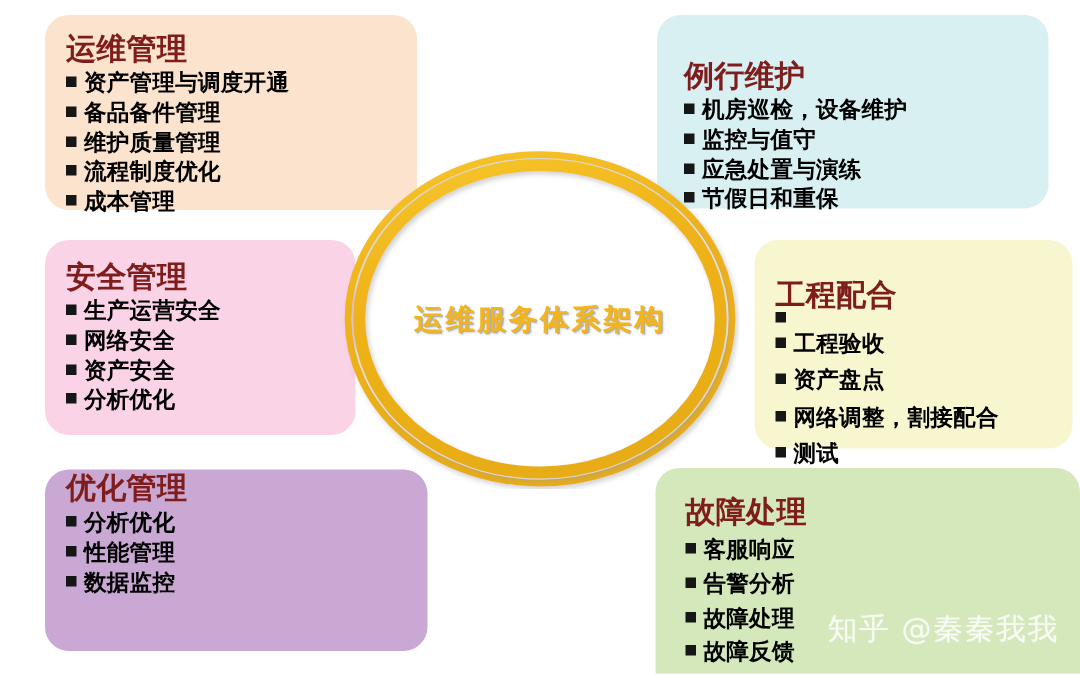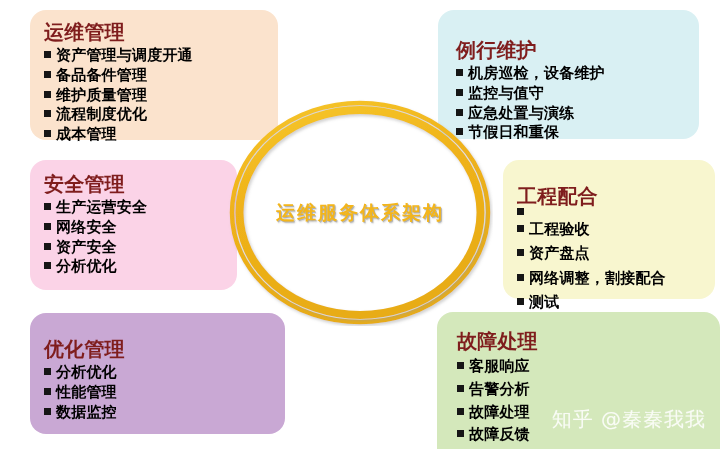--- a/index.html
+++ b/index.html
@@ -87,21 +87,21 @@
   #card-fault {
     left: 437px; top: 312px; width: 283px; height: 156px;
     background: #d4e8bb;
     padding-left: 20px;
     padding-top: 17px;
   }
   #card-engineering .card-list li { line-height: 1.62; }
   #card-fault .card-list li { line-height: 1.52; }
   #card-routine { padding-top: 28px; padding-left: 18px; }
   #card-security { padding-top: 12px; }
-  #card-optimize { padding-top: 24px; }
+  #card-optimize { padding-top: 0; }
 
   
   #hub {
     position: absolute;
     left: 227px;
     top: 99px;
     width: 266px;
     height: 227px;
     z-index: 6;
   }

